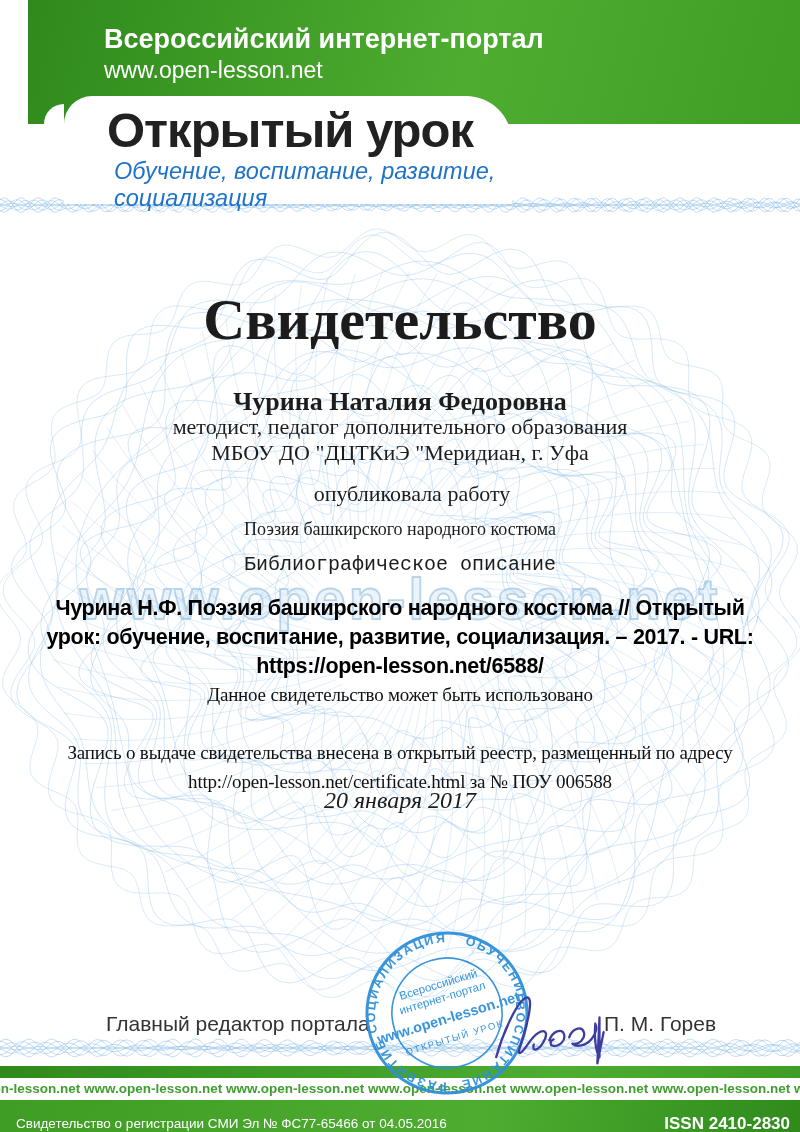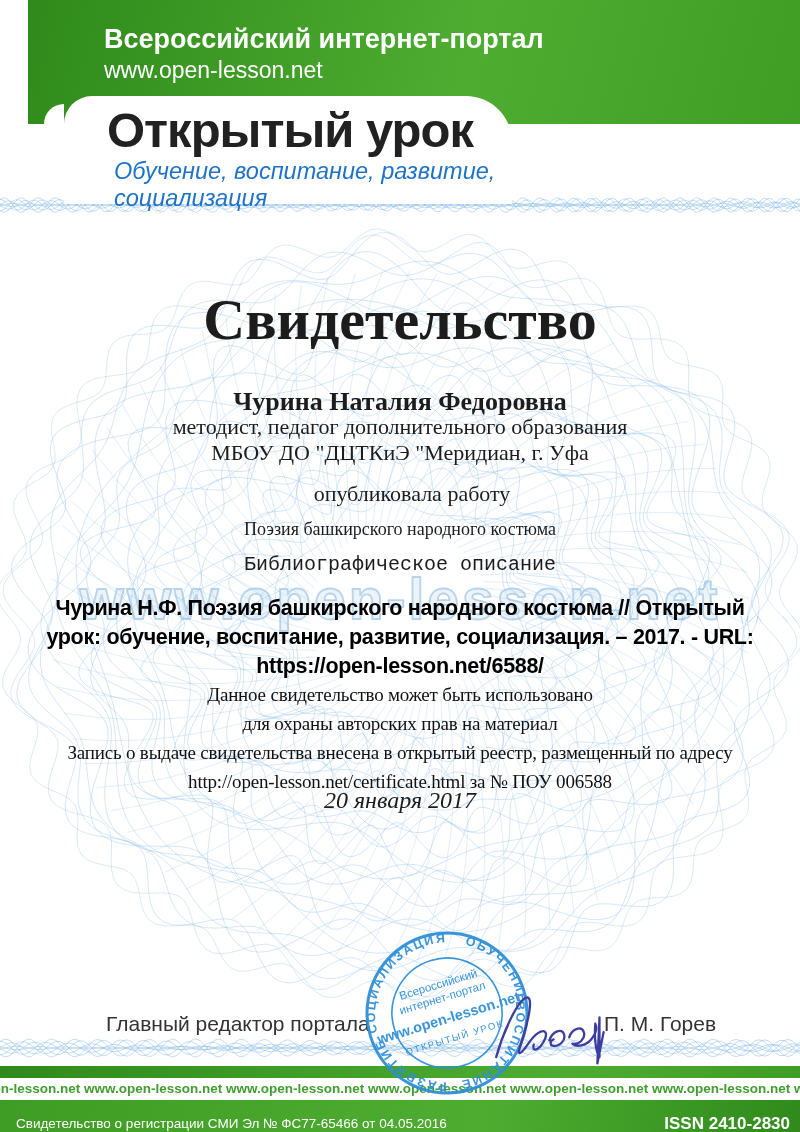--- a/index.html
+++ b/index.html
@@ -217,21 +217,20 @@
 
   <div class="line cert-title">Свидетельство</div>
   <div class="line cert-name">Чурина Наталия Федоровна</div>
   <div class="line cert-role">методист, педагог дополнительного образования</div>
   <div class="line cert-org">МБОУ ДО "ДЦТКиЭ "Меридиан, г. Уфа</div>
   <div class="line cert-published">опубликовала работу</div>
   <div class="line cert-work">Поэзия башкирского народного костюма</div>
   <div class="line cert-biblio">Библиографическое описание</div>
   <div class="line cert-citation">Чурина Н.Ф. Поэзия башкирского народного костюма // Открытый урок: обучение, воспитание, развитие, социализация. – 2017. - URL: https://open-lesson.net/6588/</div>
   <div class="line cert-usage u1">Данное свидетельство может быть использовано</div>
-  <div class="line cert-usage u2">для охраны авторских прав на материал</div>
   <div class="line cert-usage u3">Запись о выдаче свидетельства внесена в открытый реестр, размещенный по адресу</div>
   <div class="line cert-usage u4">http://open-lesson.net/certificate.html за № ПОУ 006588</div>
   <div class="line cert-date">20 января 2017</div>
 
   <div class="editor-label">Главный редактор портала</div>
   <div class="editor-name">П. М. Горев</div>
 
   <svg class="stamp" viewBox="-85 -85 170 170">
     <g transform="rotate(-17)">
       <circle r="80" fill="none" stroke="var(--stamp-blue,#2f8fd8)" stroke-width="3"></circle>

